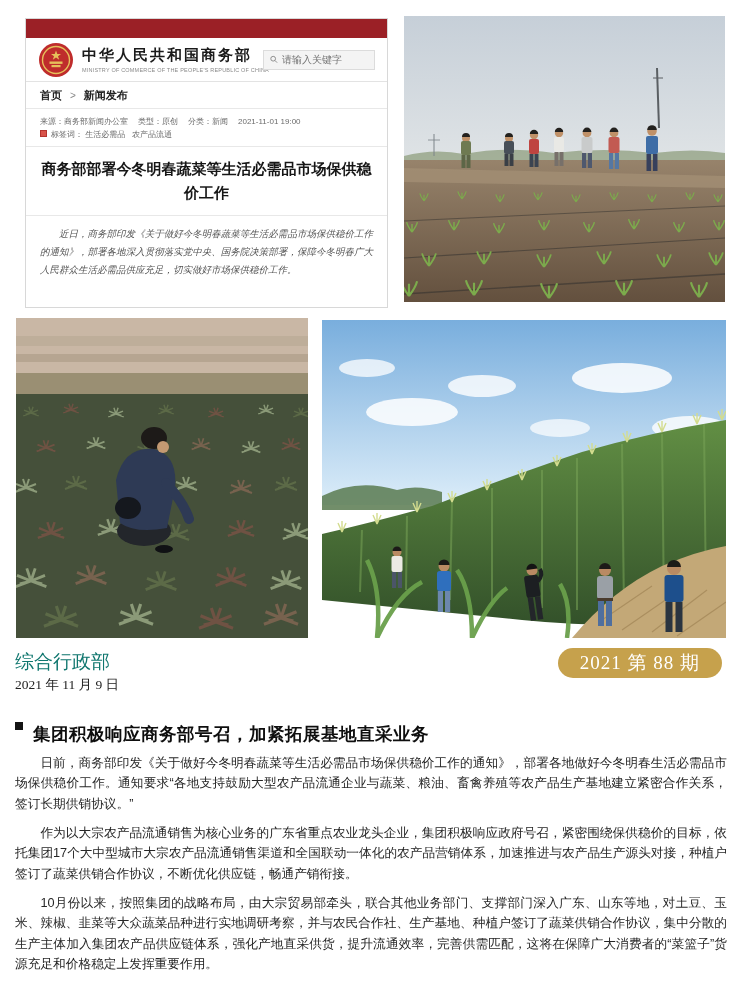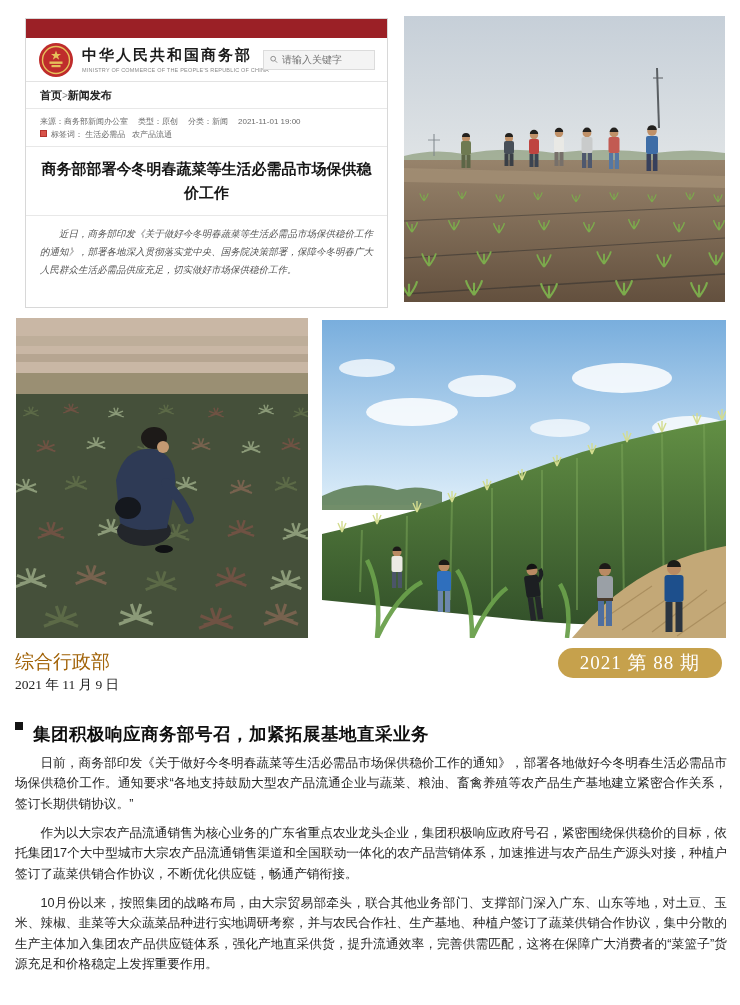--- a/index.html
+++ b/index.html
@@ -25,21 +25,21 @@
   .wc-site-en { font-size:5.5px; color:#8a8a8a; letter-spacing:.2px; margin-top:2px; white-space:nowrap; }
   .wc-search {
     flex:0 0 112px; height:20px; background:#f4f4f4; border:1px solid #dcdcdc;
     display:flex; align-items:center; gap:4px; padding:0 6px;
   }
   .wc-search input {
     border:none; outline:none; background:transparent; width:100%;
     font-size:10px; color:#777; font-family:Liberation Serif, serif;
   }
   .wc-breadcrumb {
-    height:27px; display:flex; align-items:center; padding:0 14px;
+    height:27px; display:flex; align-items:center; gap:8px; padding:0 14px;
     font-size:11px; font-weight:bold; color:#222; border-bottom:1px solid #e8e8e8;
   }
   .wc-breadcrumb .sep { color:#888; font-weight:normal; font-size:10px; }
   .wc-meta { padding:6px 14px 5px; font-size:8px; color:#6b6b6b; border-bottom:1px solid #e8e8e8; }
   .wc-meta-row { display:flex; align-items:center; gap:10px; line-height:13px; white-space:nowrap; }
   .wc-meta-row .mlabel { color:#6b6b6b; }
   .tag-icon { display:inline-block; width:7px; height:7px; border:1px solid #b4342e; background:#d8534a; margin-right:4px; }
   .wc-title {
     padding:10px 14px; font-size:15px; font-weight:bold; color:#161616;
     line-height:1.6; border-bottom:1px solid #e8e8e8;text-align:center;
@@ -55,21 +55,21 @@
   .photo { position:absolute; overflow:hidden; }
   .photo svg { display:block; width:100%; height:100%; }
   .photo-a { left:404px; top:16px; width:321px; height:286px; }
   .photo-b { left:16px; top:318px; width:292px; height:320px; }
   .photo-c { left:322px; top:320px; width:404px; height:318px; }
 
   
   .dept {
     position:absolute; left:15px; top:649px;
     font-family:"Liberation Serif","DejaVu Serif",serif;
-    font-size:19px; color:#a16207;
+    font-size:19px; color:#0f766e;
   }
   .issue-date {
     position:absolute; left:15px; top:676px;
     font-family:"Liberation Serif","DejaVu Serif",serif;
     font-size:13.5px; color:#222;
   }
   .issue-badge {
     position:absolute; right:18px; top:648px; height:30px; border-radius:19px;
     background:#c6a14c; color:#ffffff; display:flex; align-items:center;
     padding:0 22px; font-family:"Liberation Serif","DejaVu Serif",serif;

